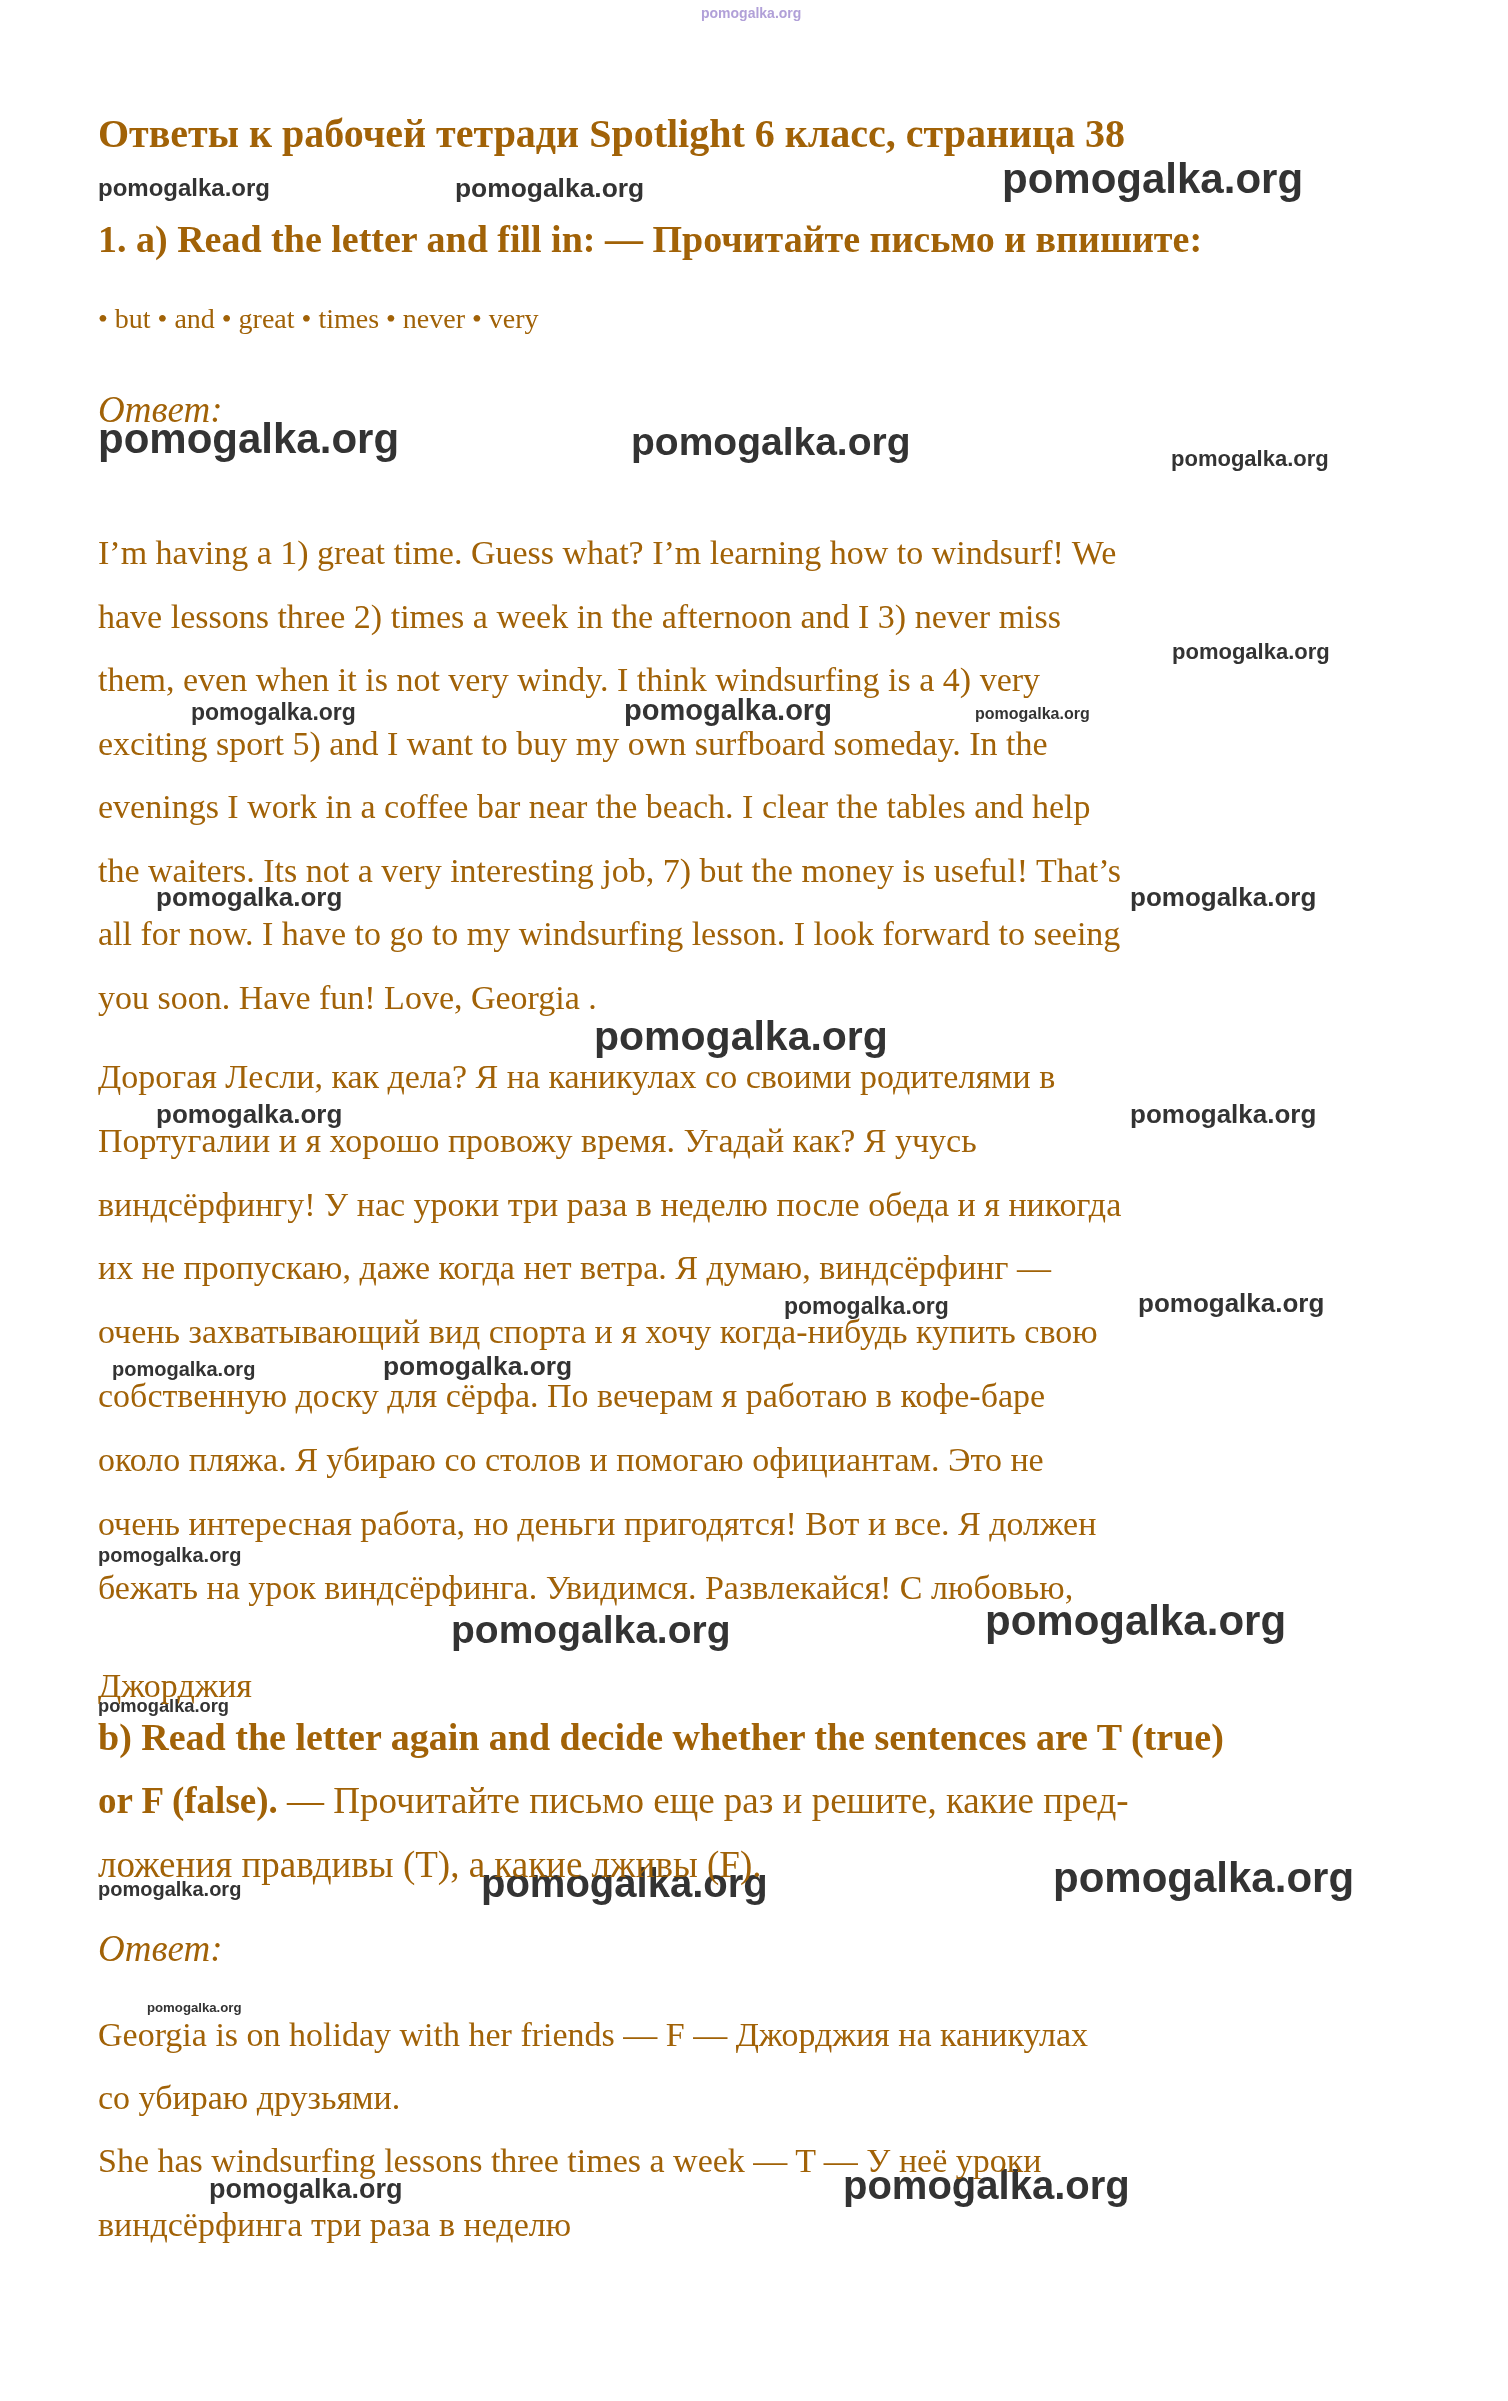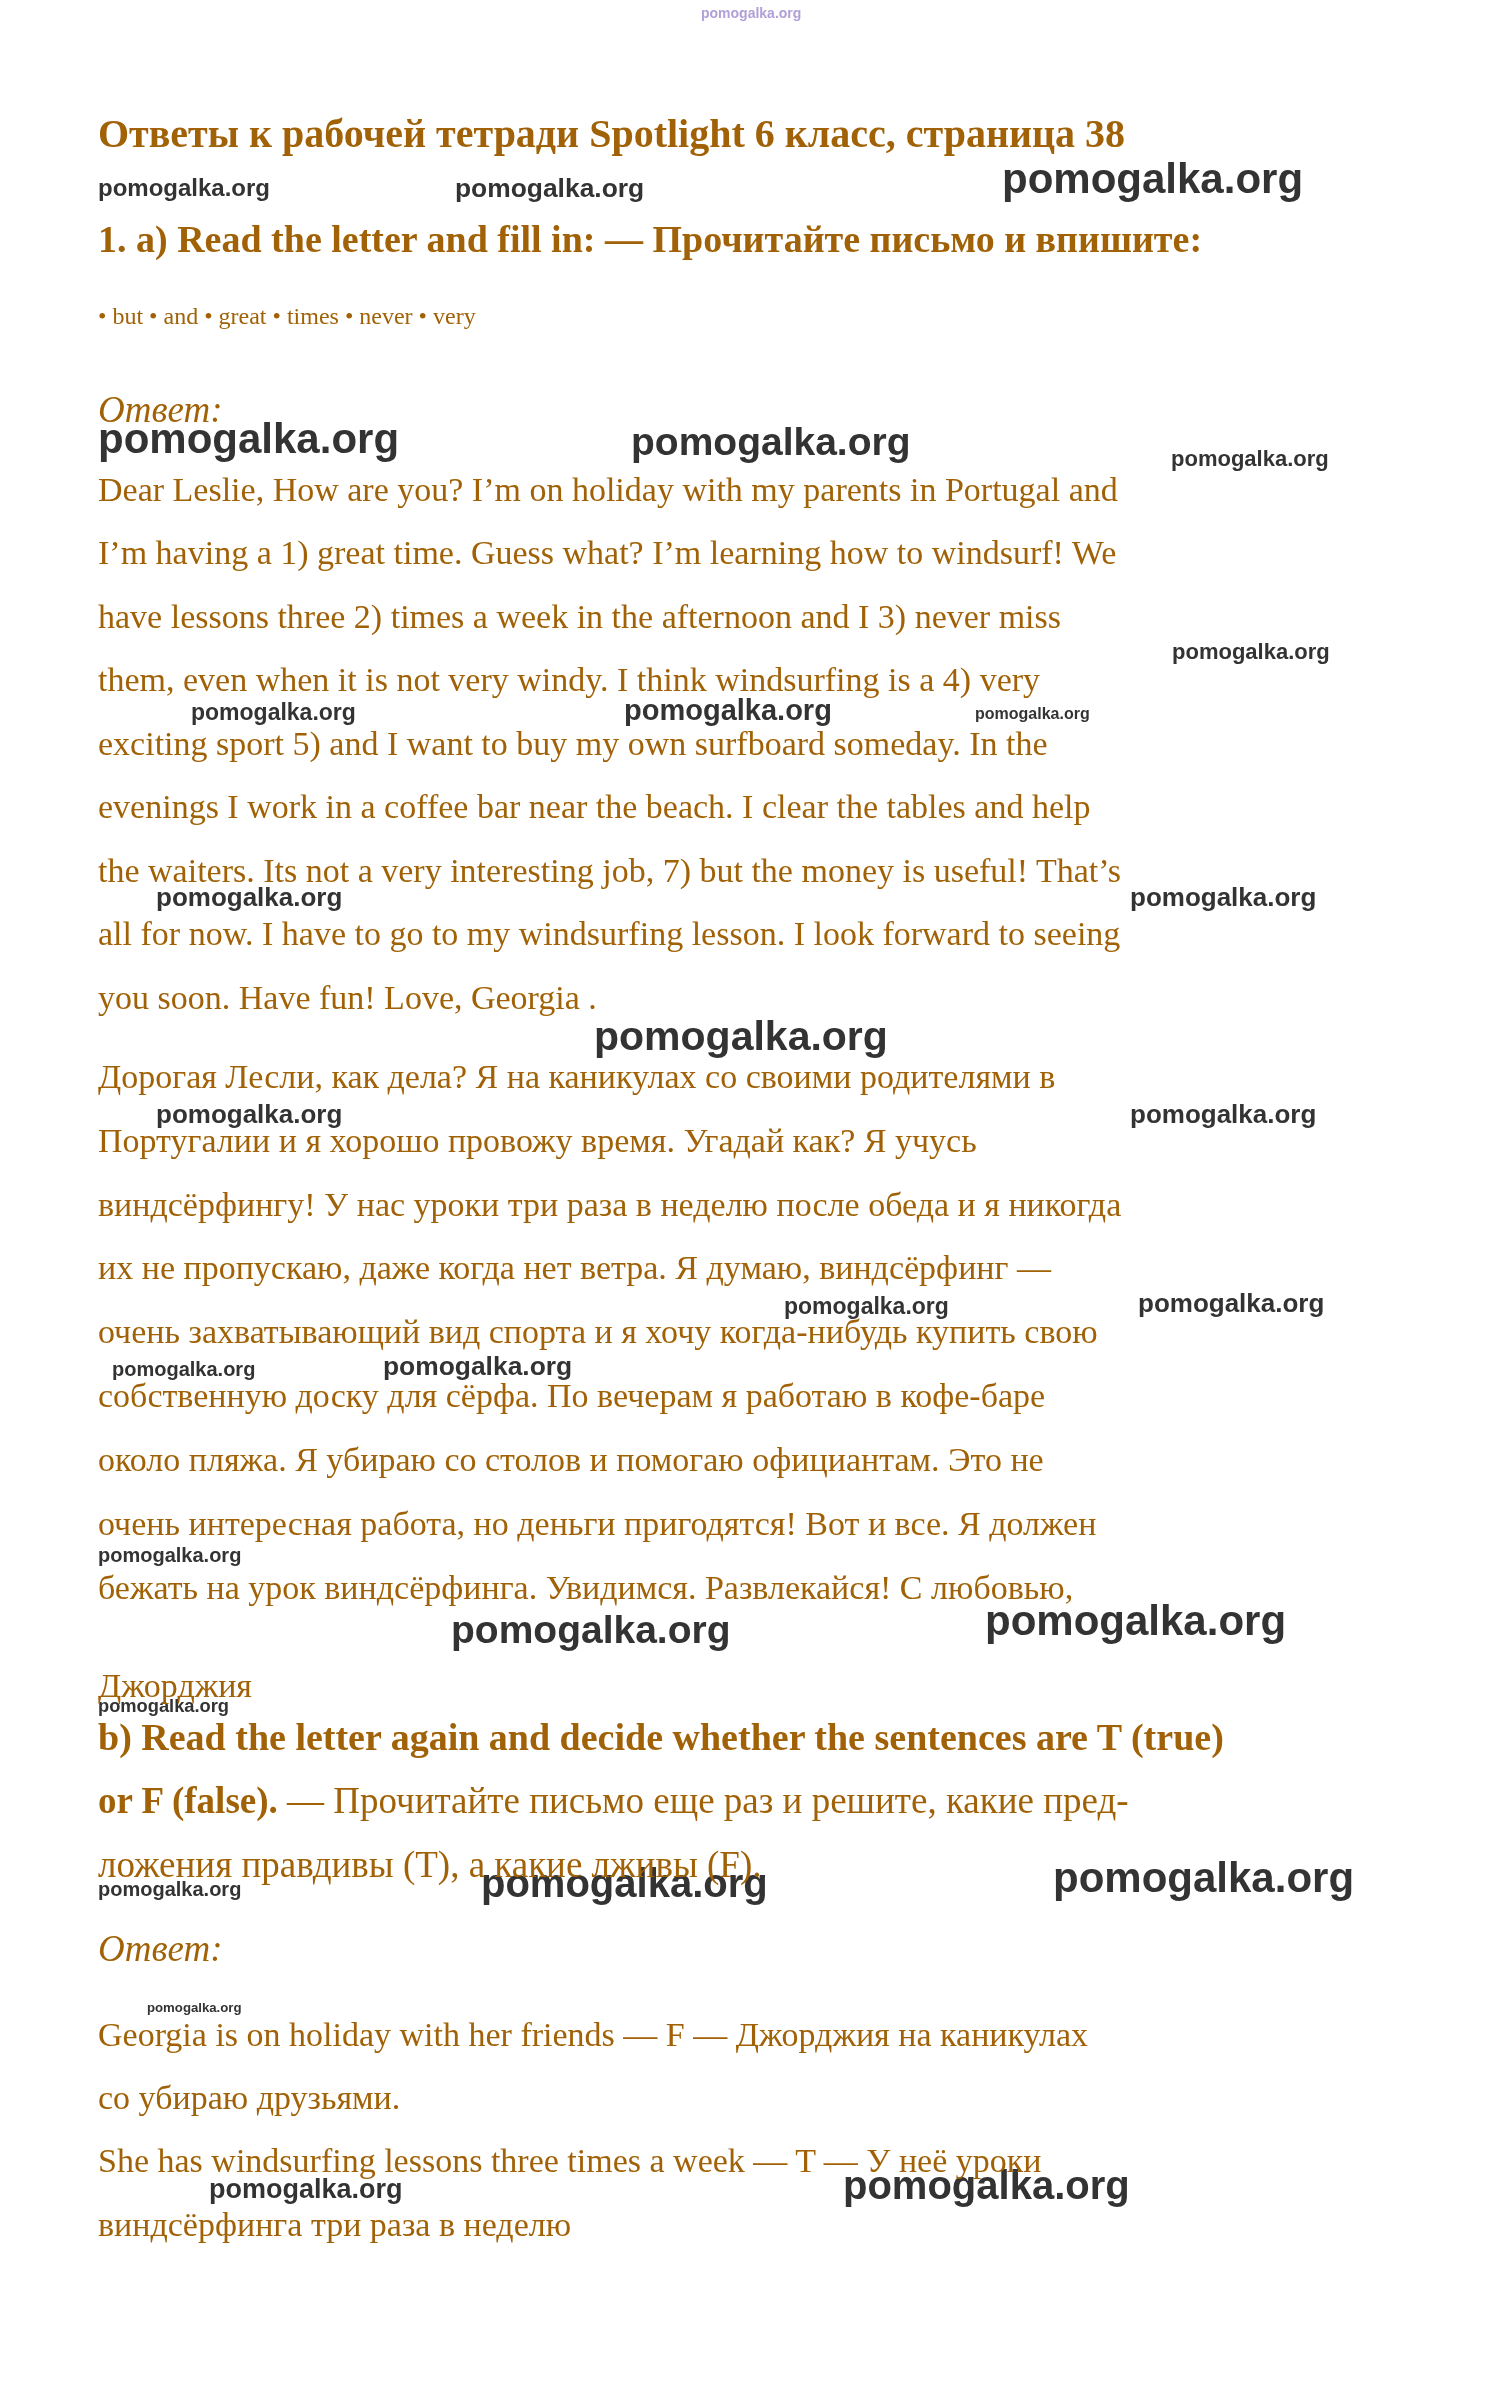--- a/index.html
+++ b/index.html
@@ -26,21 +26,21 @@
   }
   .title {
     font-size: 40px;
     font-weight: bold;
   }
   .heading {
     font-size: 38px;
     font-weight: bold;
   }
   .wordbank {
-    font-size: 24px;
+    font-size: 28px;
   }
   .answer-label {
     font-size: 37px;
     font-style: italic;
   }
   .bold {
     font-weight: bold;
   }
   .wm {
     position: absolute;
@@ -104,21 +104,20 @@
 
   <div class="wm" style="left:209px;  top:2176px; font-size:27px;">pomogalka.org</div>
   <div class="wm" style="left:843px; top:2165px; font-size:40px;">pomogalka.org</div>
 
   <div class="line title" style="top:110px;">Ответы к рабочей тетради Spotlight 6 класс, страница 38</div>
 
   <div class="line heading" style="top:217px;">1. a) Read the letter and fill in: — Прочитайте письмо и впишите:</div>
   <div class="line wordbank" style="top:302px;">• but • and • great • times • never • very</div>
   <div class="line answer-label" style="top:388px;">Ответ:</div>
 
-  <div class="line" style="top:470px;">Dear Leslie, How are you? I’m on holiday with my parents in Portugal and</div>
   <div class="line" style="top:533px;">I’m having a 1) great time. Guess what? I’m learning how to windsurf! We</div>
   <div class="line" style="top:597px;">have lessons three 2) times a week in the afternoon and I 3) never miss</div>
   <div class="line" style="top:660px;">them, even when it is not very windy. I think windsurfing is a 4) very</div>
   <div class="line" style="top:724px;">exciting sport 5) and I want to buy my own surfboard someday. In the</div>
   <div class="line" style="top:787px;">evenings I work in a coffee bar near the beach. I clear the tables and help</div>
   <div class="line" style="top:851px;">the waiters. Its not a very interesting job, 7) but the money is useful! That’s</div>
   <div class="line" style="top:914px;">all for now. I have to go to my windsurfing lesson. I look forward to seeing</div>
   <div class="line" style="top:978px;">you soon. Have fun! Love, Georgia .</div>
 
   <div class="line" style="top:1057px;">Дорогая Лесли, как дела? Я на каникулах со своими родителями в</div>

